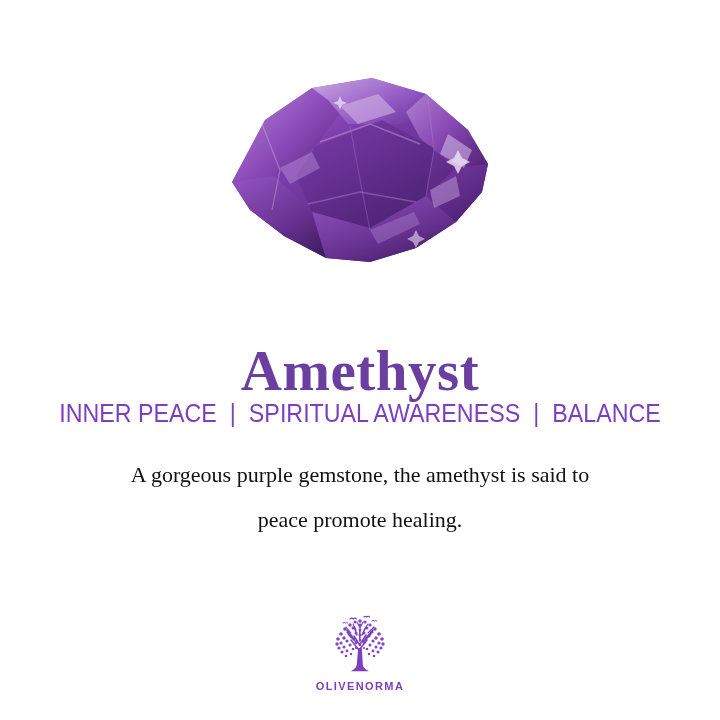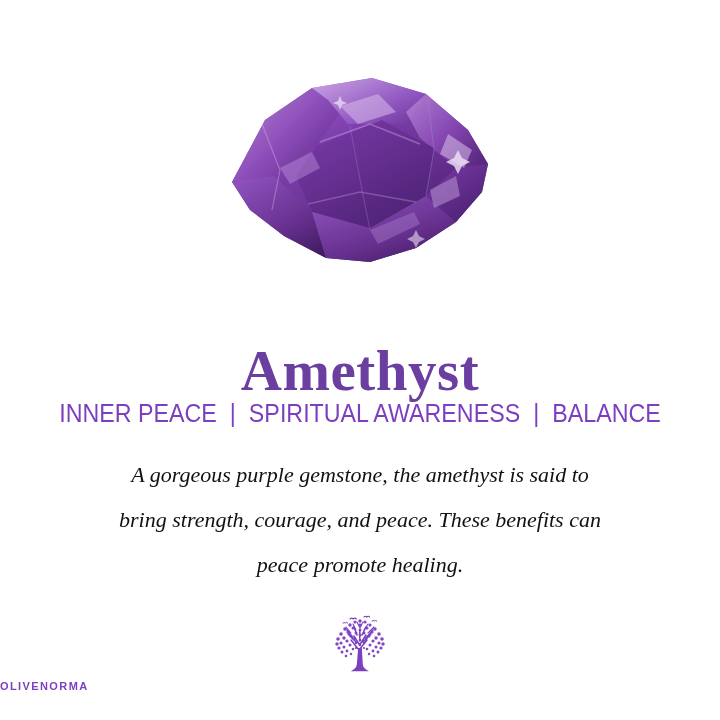--- a/index.html
+++ b/index.html
@@ -78,34 +78,33 @@
     position: absolute;
     left: 50px;
     top: 452px;
     width: 620px;
     text-align: center;
     font-family: "Liberation Serif", "DejaVu Serif", serif;
     font-size: 22px;
     font-weight: 400;
     line-height: 45px;
     color: #111111;
-    font-style: italic;
   }
   .description .line {
     display: block;
     white-space: nowrap;
   }
 
   
   .brand {
     position: absolute;
     left: 0;
     top: 614px;
     width: 720px;
-    text-align: left;
+    text-align: center;
   }
   .brand-mark {
     display: block;
     margin: 0 auto;
   }
   .brand-name {
     display: block;
     margin-top: 4px;
     font-family: "Liberation Sans", "DejaVu Sans", sans-serif;
     font-size: 11px;
@@ -189,21 +188,20 @@
   <div class="keywords">
     <span>INNER PEACE</span>
     <span class="sep">|</span>
     <span>SPIRITUAL AWARENESS</span>
     <span class="sep">|</span>
     <span>BALANCE</span>
   </div>
 
   <div class="description">
     <span class="line">A gorgeous purple gemstone, the amethyst is said to</span>
-    <span class="line">bring strength, courage, and peace. These benefits can</span>
     <span class="line">peace promote healing.</span>
   </div>
 
   <div class="brand">
     <svg class="brand-mark" width="68" height="62" viewBox="0 0 68 62">
       <g fill="#7b3fbf">
 
         <path d="M32.2 34 h3.6 l1.0 16.5 q0.2 3.0 2.6 4.6 l3.4 2.2 h-18 l3.4 -2.2
                  q2.4 -1.6 2.6 -4.6 Z"></path>
 

